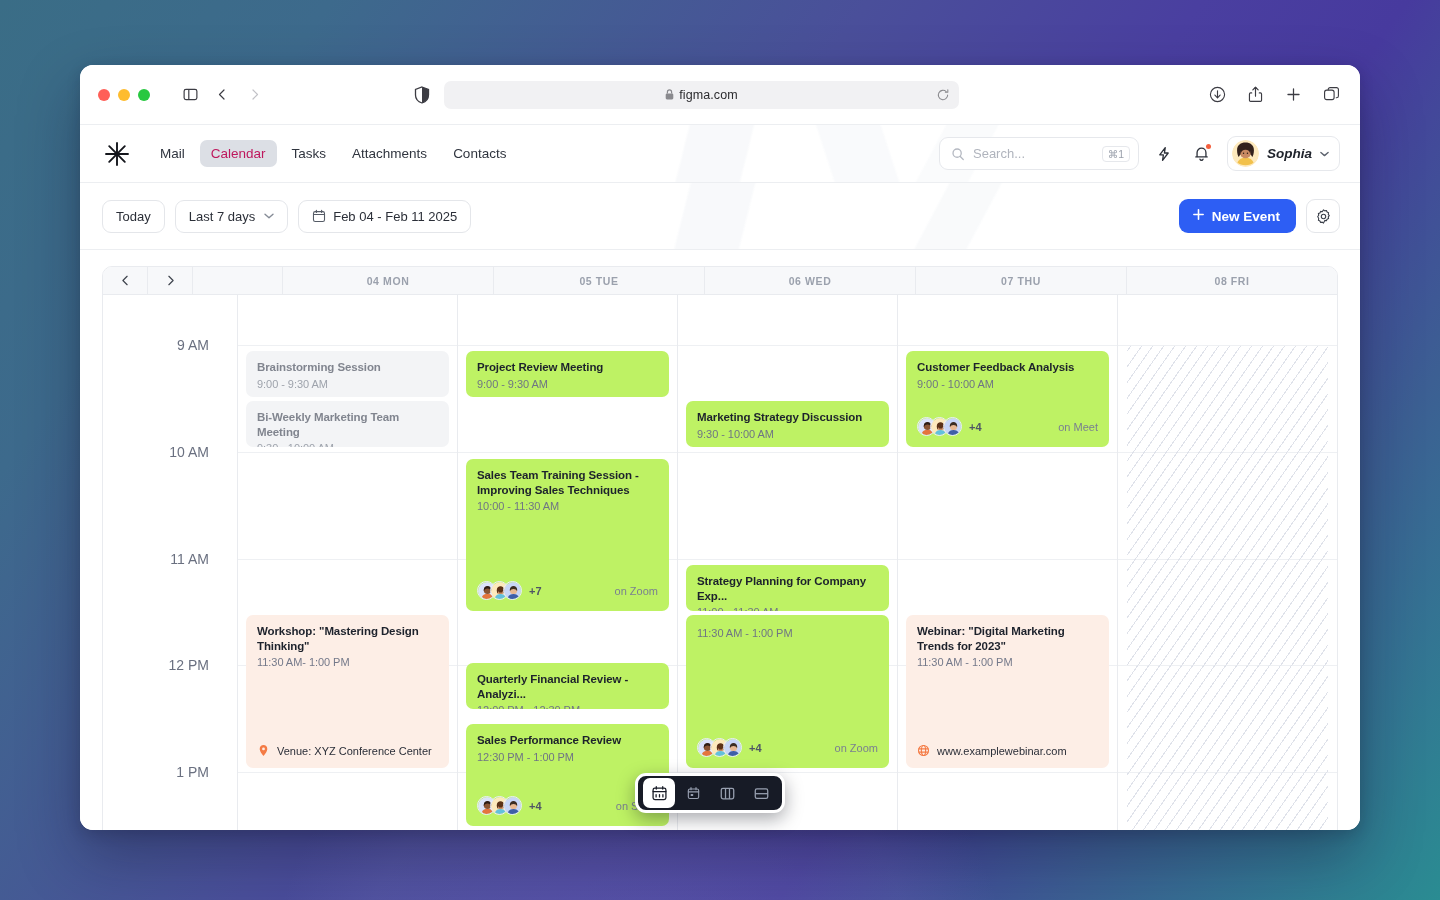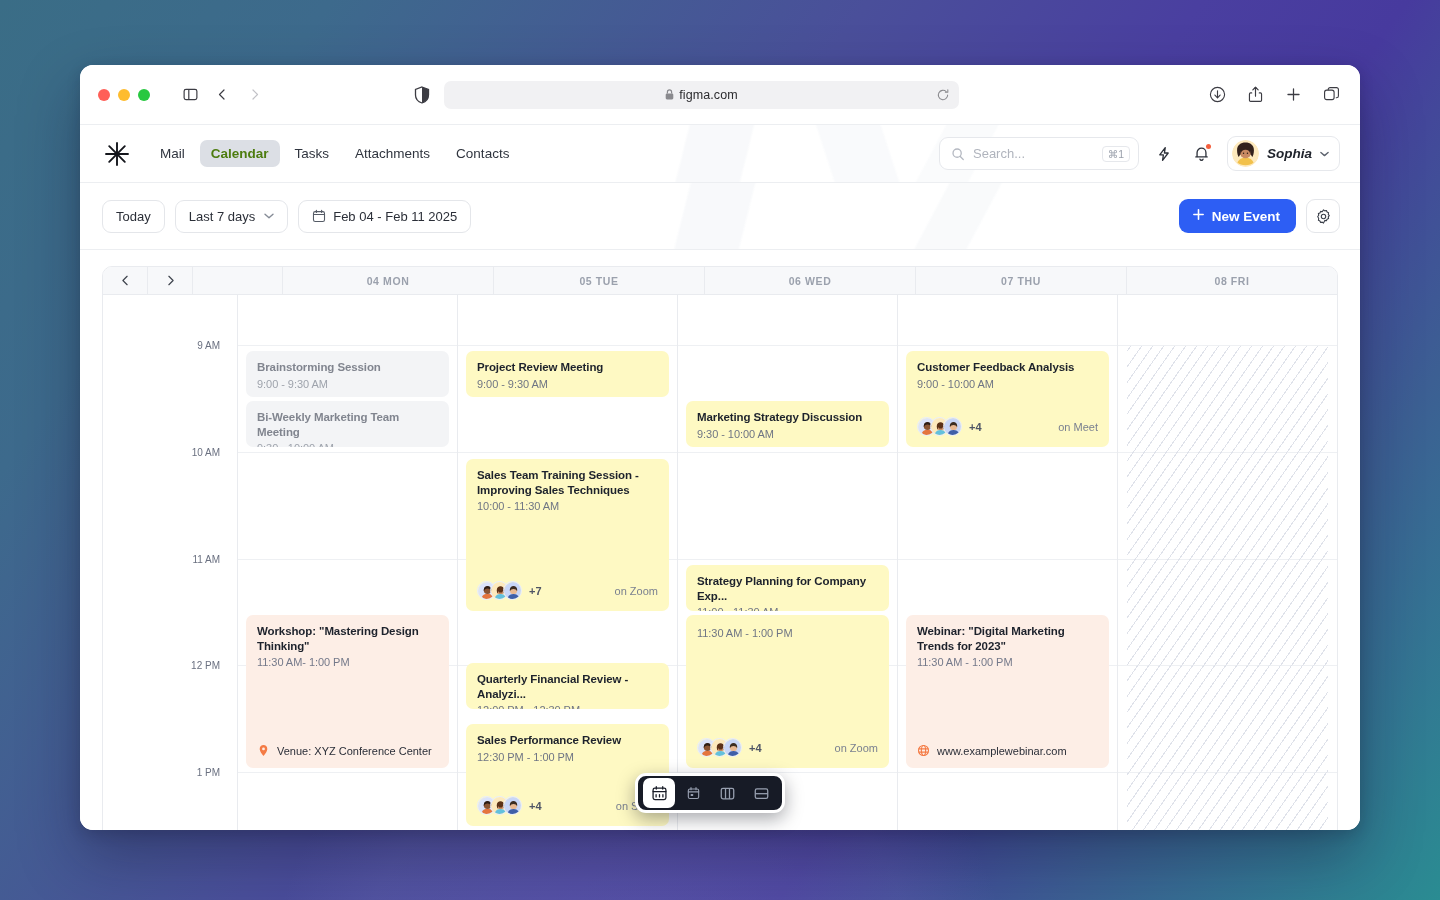--- a/index.html
+++ b/index.html
@@ -55,21 +55,21 @@
     background:
       linear-gradient(104deg, rgba(0,0,0,0) 47%, rgba(243,245,248,1) 47.2%, rgba(243,245,248,1) 52%, rgba(0,0,0,0) 52.2%),
       linear-gradient(72deg, rgba(0,0,0,0) 58%, rgba(245,247,250,1) 58.2%, rgba(245,247,250,1) 63%, rgba(0,0,0,0) 63.2%),
       linear-gradient(118deg, rgba(0,0,0,0) 66%, rgba(246,248,250,1) 66.2%, rgba(246,248,250,1) 70%, rgba(0,0,0,0) 70.2%);
   }
   .logo { width: 30px; height: 30px; margin-right: 17px; display: flex; align-items: center; justify-content: center; position: relative; z-index:2;}
   .navlinks { display: flex; align-items: center; gap: 4px; position: relative; z-index: 2; }
   .navlink {
     font-size: 13.5px; color: #30353f; padding: 6px 11px; border-radius: 7px; white-space: nowrap;
   }
-  .navlink.active { background: #dcdfe5; font-weight: 700; color: #4d7c0f; }
+  .navlink.active { background: #dcdfe5; font-weight: 400; color: #be185d; }
   .nav-right { position: absolute; right: 20px; display: flex; align-items: center; gap: 12px; z-index: 2; }
   .search {
     width: 200px; height: 33px; border: 1px solid #e6e8ec; border-radius: 9px;
     display: flex; align-items: center; padding: 0 8px 0 11px; background: rgba(255,255,255,0.85);
   }
   .search .sicon { color: #b5b9c2; display: flex; margin-right: 8px; }
   .search input {
     border: 0; outline: 0; background: transparent; font-size: 13px; color: #2b2f38;
     font-family: "Liberation Sans", sans-serif; flex: 1; width: 100%;
   }
@@ -125,40 +125,40 @@
   .navcell { width: 45px; border-right: 1px solid #e9ebef; display: flex; align-items: center; justify-content: center; color: #3e434d; }
   .dayhead {
     flex: 1; display: flex; align-items: center; justify-content: center;
     font-size: 10.5px; letter-spacing: 0.6px; color: #9ba1ad; font-weight: 600;
     border-right: 1px solid #e9ebef;
   }
   .dayhead:last-child { border-right: 0; }
   .calbody { flex: 1; display: flex; position: relative; overflow: hidden; }
   .gutter { width: 90px; flex: none; border-right: 1px solid #e9ebef; position: relative; }
   .tlabel {
-    position: absolute; right: 17px; font-size: 10px; color: #6a7080; transform: translateY(-50%);
+    position: absolute; right: 28px; font-size: 14px; color: #6a7080; transform: translateY(-50%);
     white-space: nowrap;
   }
   .daycol { flex: 1; border-right: 1px solid #e9ebef; position: relative; }
   .daycol:last-child { border-right: 0; }
   .hline { position: absolute; left: 0; right: 0; height: 1px; background: #eef0f3; }
   .hatch {
     position: absolute; left: 9px; right: 9px;
     background-image: repeating-linear-gradient(-55deg, #dfe2ea 0 1px, transparent 1px 9px);
   }
   .event {
     position: absolute; left: 8px; right: 8px; border-radius: 7px; padding: 9px 11px 0 11px;
     overflow: hidden;
   }
   .event .etitle { font-size: 11.5px; font-weight: 700; line-height: 1.27; letter-spacing: -0.1px; }
   .event .etime { font-size: 11px; margin-top: 3px; letter-spacing: -0.05px; }
   .ev-grey { background: #f3f4f6; }
   .ev-grey .etitle { color: #81858f; font-weight: 600; }
   .ev-grey .etime { color: #9ea3ac; }
-  .ev-blue { background: #fef9c3; }
+  .ev-blue { background: #bef264; }
   .ev-blue .etitle { color: #1d222c; }
   .ev-blue .etime { color: #6f7584; }
   .ev-peach { background: #fdeee6; }
   .ev-peach .etitle { color: #1d222c; }
   .ev-peach .etime { color: #74798a; }
   .efoot {
     position: absolute; left: 11px; right: 11px; bottom: 11px;
     display: flex; align-items: center; justify-content: space-between;
   }
   .avstack { display: flex; align-items: center; }

